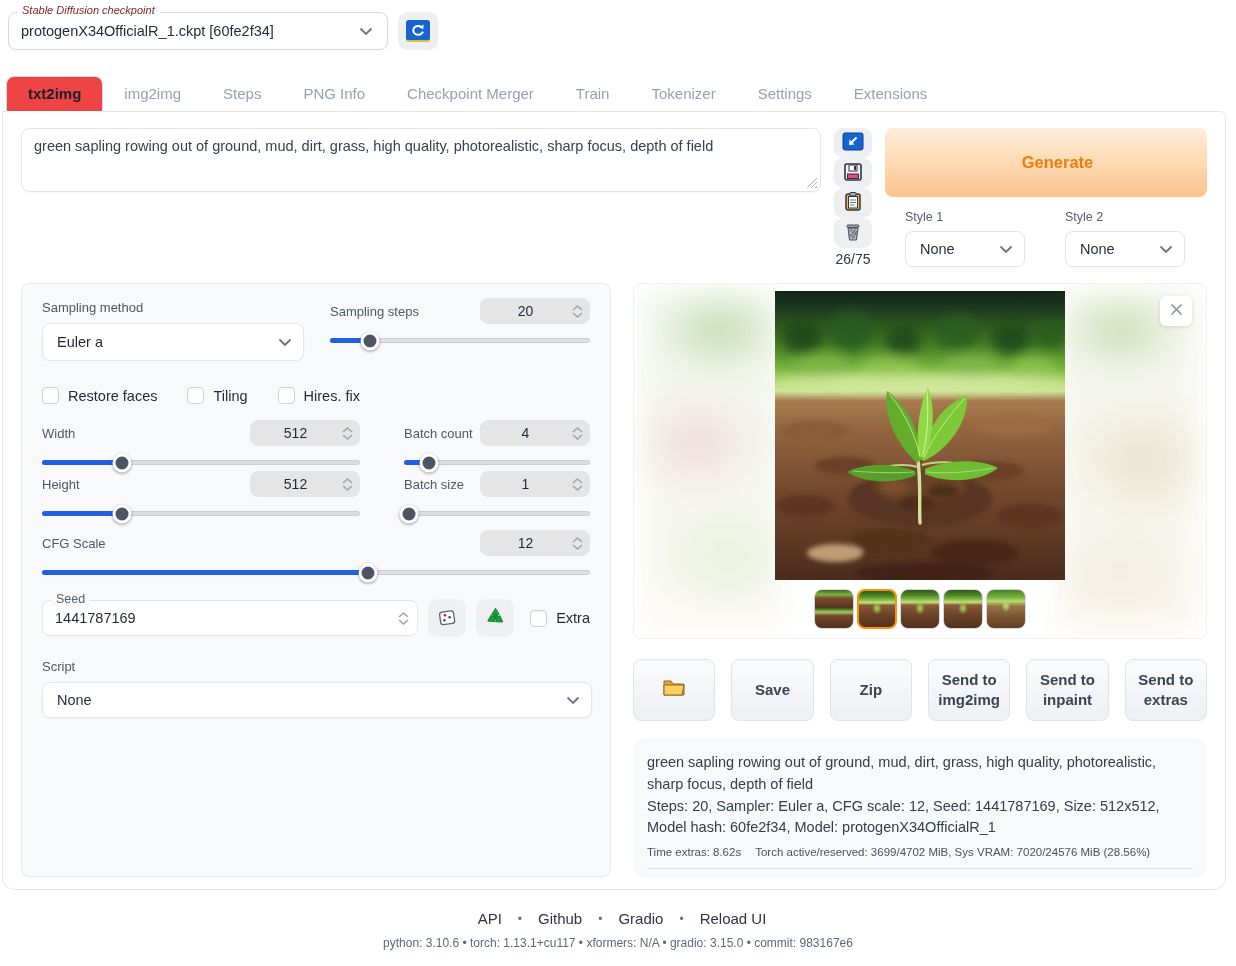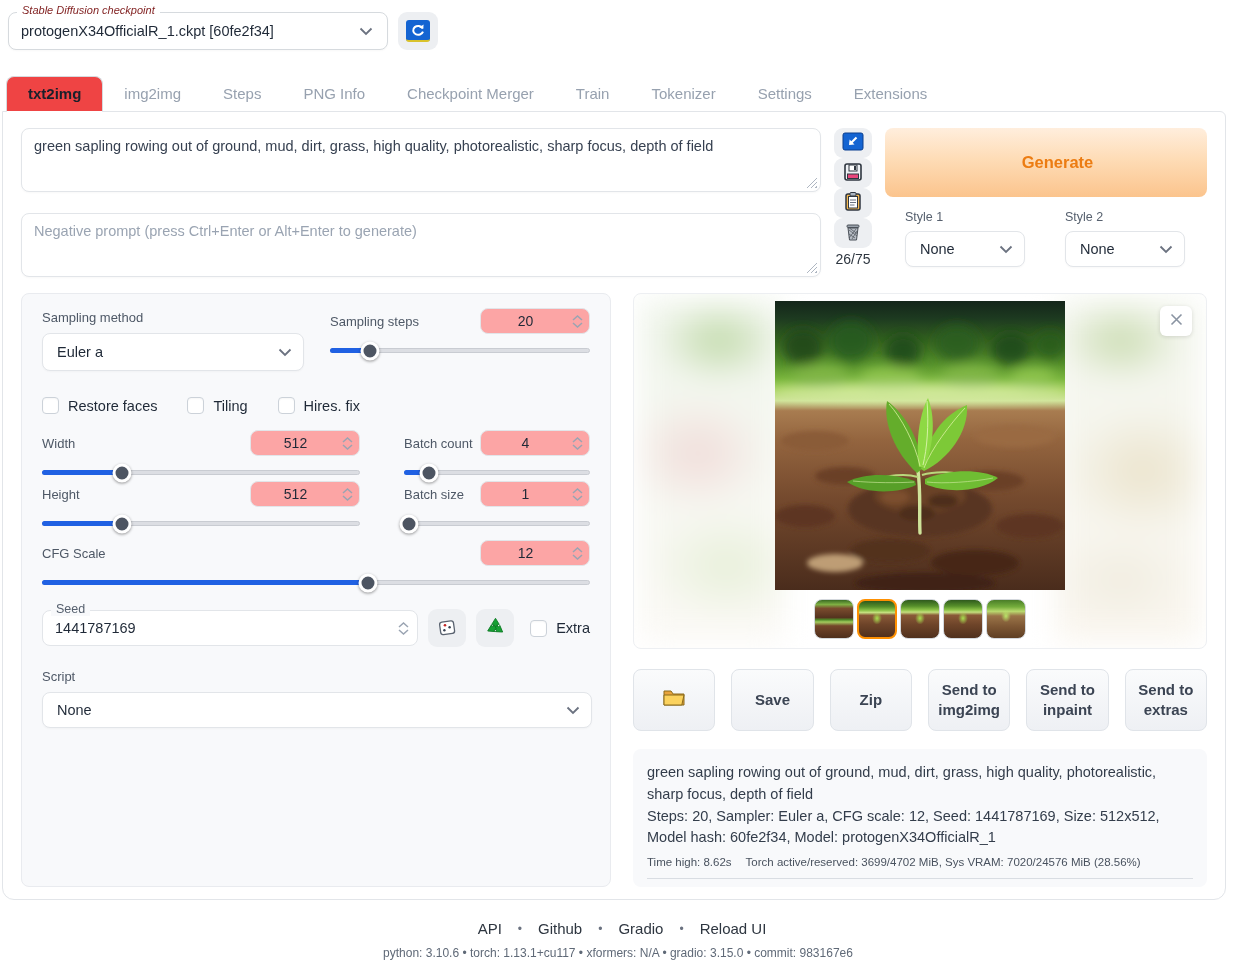--- a/index.html
+++ b/index.html
@@ -61,21 +61,21 @@
   .bottom-row { display:flex; gap:22px; padding:6px 8px 0; }
   .params-card { width:590px; background:#f8f9fb; border:1px solid #e9ebef; border-radius:8px;
                  padding:14px 20px 16px; }
   .p-label { font-size:13px; color:#4e5866; }
   .row-sampling { display:flex; }
   .col-method { width:262px; }
   .col-method .select { margin-top:7px; height:38px; }
   .col-steps { flex:1; padding-left:26px; }
   .ctl-head { display:flex; justify-content:space-between; align-items:center; }
 
-  .numbox { width:110px; height:26px; background:#fca5a5; border:1px solid #e2e5e9; border-radius:8px;
+  .numbox { width:110px; height:26px; background:#e5e5e5; border:1px solid #e2e5e9; border-radius:8px;
             display:flex; align-items:center; padding-right:4px; }
   .numbox input { flex:1; width:60px; border:none; outline:none; background:transparent; text-align:center;
                   font-family:"Liberation Sans",sans-serif; font-size:14px; color:#1f2937; }
   .spin { display:flex; flex-direction:column; align-items:center; gap:1px; cursor:pointer; padding:0 2px; }
 
   .slider { position:relative; height:5px; background:#dcdee3; border:1px solid #c9ccd2;
             border-radius:99px; margin:14px 0 6px; cursor:pointer; }
   .slider .fill { position:absolute; left:-1px; top:-1px; bottom:-1px; background:#2061e3; border-radius:99px; }
   .slider .knob { position:absolute; top:50%; width:19px; height:19px; border-radius:50%; background:#4d5562;
                   border:3px solid #fff; box-shadow:0 1px 3px rgba(0,0,0,.4);
@@ -190,24 +190,20 @@
   <div class="tab"><span>Settings</span></div>
   <div class="tab"><span>Extensions</span></div>
 </div>
 
 <div class="container">
 
   <div class="top-row">
     <div class="prompt-col">
       <div class="ta-wrap">
         <textarea spellcheck="false" style="">green sapling rowing out of ground, mud, dirt, grass, high quality, photorealistic, sharp focus, depth of field</textarea>
-        <span class="resize-handle"></span>
-      </div>
-      <div class="ta-wrap">
-        <textarea spellcheck="false" placeholder="Negative prompt (press Ctrl+Enter or Alt+Enter to generate)" style=""></textarea>
         <span class="resize-handle"></span>
       </div>
     </div>
 
     <div class="tools-col">
       <button class="icon-btn tool-btn">
         <span>
           <svg width="22" height="19" viewBox="0 0 22 19">
             <rect x="1" y="1" width="20" height="17" rx="2" fill="#1464d2" stroke="#0b3f8f"></rect>
             <path d="M14.5 5.5 L8.5 11.5" stroke="#fff" stroke-width="2.2"></path>
@@ -599,21 +595,21 @@
         <button class="out-btn">Zip</button>
         <button class="out-btn">Send to img2img</button>
         <button class="out-btn">Send to inpaint</button>
         <button class="out-btn">Send to extras</button>
       </div>
 
       <div class="result-info">
         <div>green sapling rowing out of ground, mud, dirt, grass, high quality, photorealistic, sharp focus, depth of field</div>
         <div>Steps: 20, Sampler: Euler a, CFG scale: 12, Seed: 1441787169, Size: 512x512, Model hash: 60fe2f34, Model: protogenX34OfficialR_1</div>
         <div class="info-perf">
-          <span>Time high: 8.62s</span><span>Torch active/reserved: 3699/4702 MiB, Sys VRAM: 7020/24576 MiB (28.56%)</span>
+          <span>Time extras: 8.62s</span><span>Torch active/reserved: 3699/4702 MiB, Sys VRAM: 7020/24576 MiB (28.56%)</span>
         </div>
       </div>
     </div>
   </div>
 </div>
 
 <div class="footer">
   <div class="f-links">
     <span class="f-link">API</span>
     <span class="bullet">•</span>

